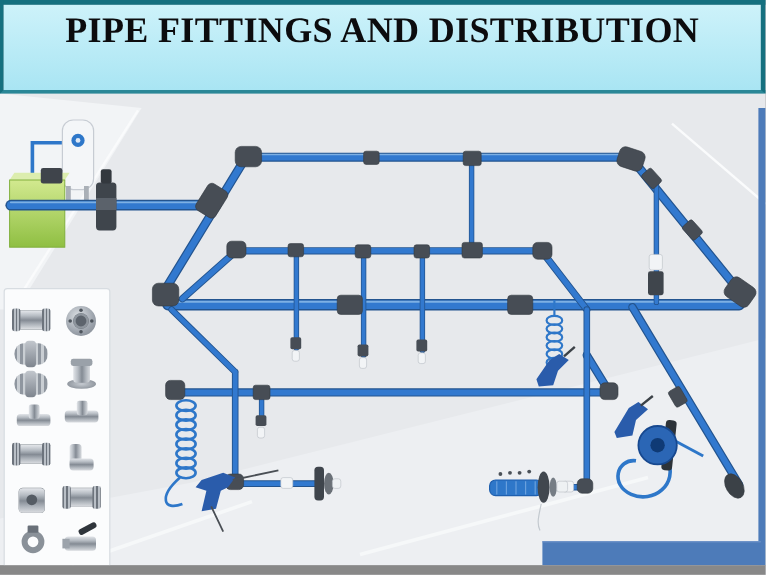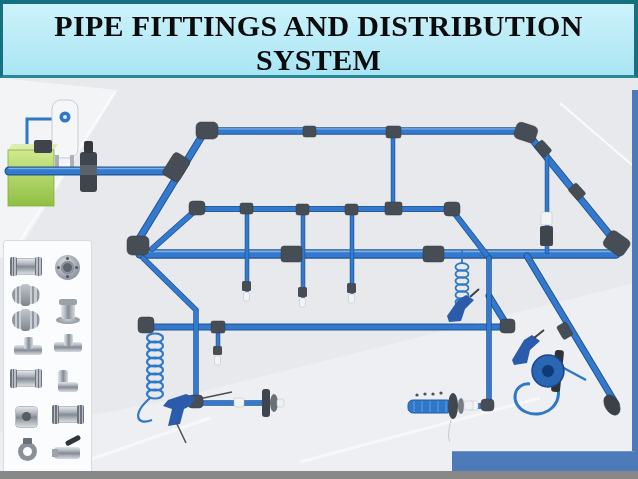--- a/index.html
+++ b/index.html
@@ -243,21 +243,20 @@
       <ellipse cx="453" cy="406" rx="5" ry="13" fill="#41474e"></ellipse>
       <ellipse cx="461" cy="406" rx="3" ry="8" fill="#767d85"></ellipse>
       <rect x="464" y="401" width="9" height="9" rx="2" fill="#eef1f3" stroke="#b8bec5" stroke-width="0.5"></rect>
       <path d="M451,420 C449,430 447,436 450,442" stroke="#c3c9cf" stroke-width="1" fill="none"></path>
     </g>
   </svg>
 
   <div class="header">
     <div class="title">
       <div>PIPE FITTINGS AND DISTRIBUTION</div>
-      <div>SYSTEM</div>
     </div>
   </div>
 
   <div class="fittings-panel" id="fittings-panel">
       <div class="fit f-coupling" style="left: 6px; top: 13px;">
         <i class="a"></i>
         <i class="b"></i>
         <i class="c"></i>
       </div>
       <div class="fit f-flange" style="left: 48px; top: 14px;">

